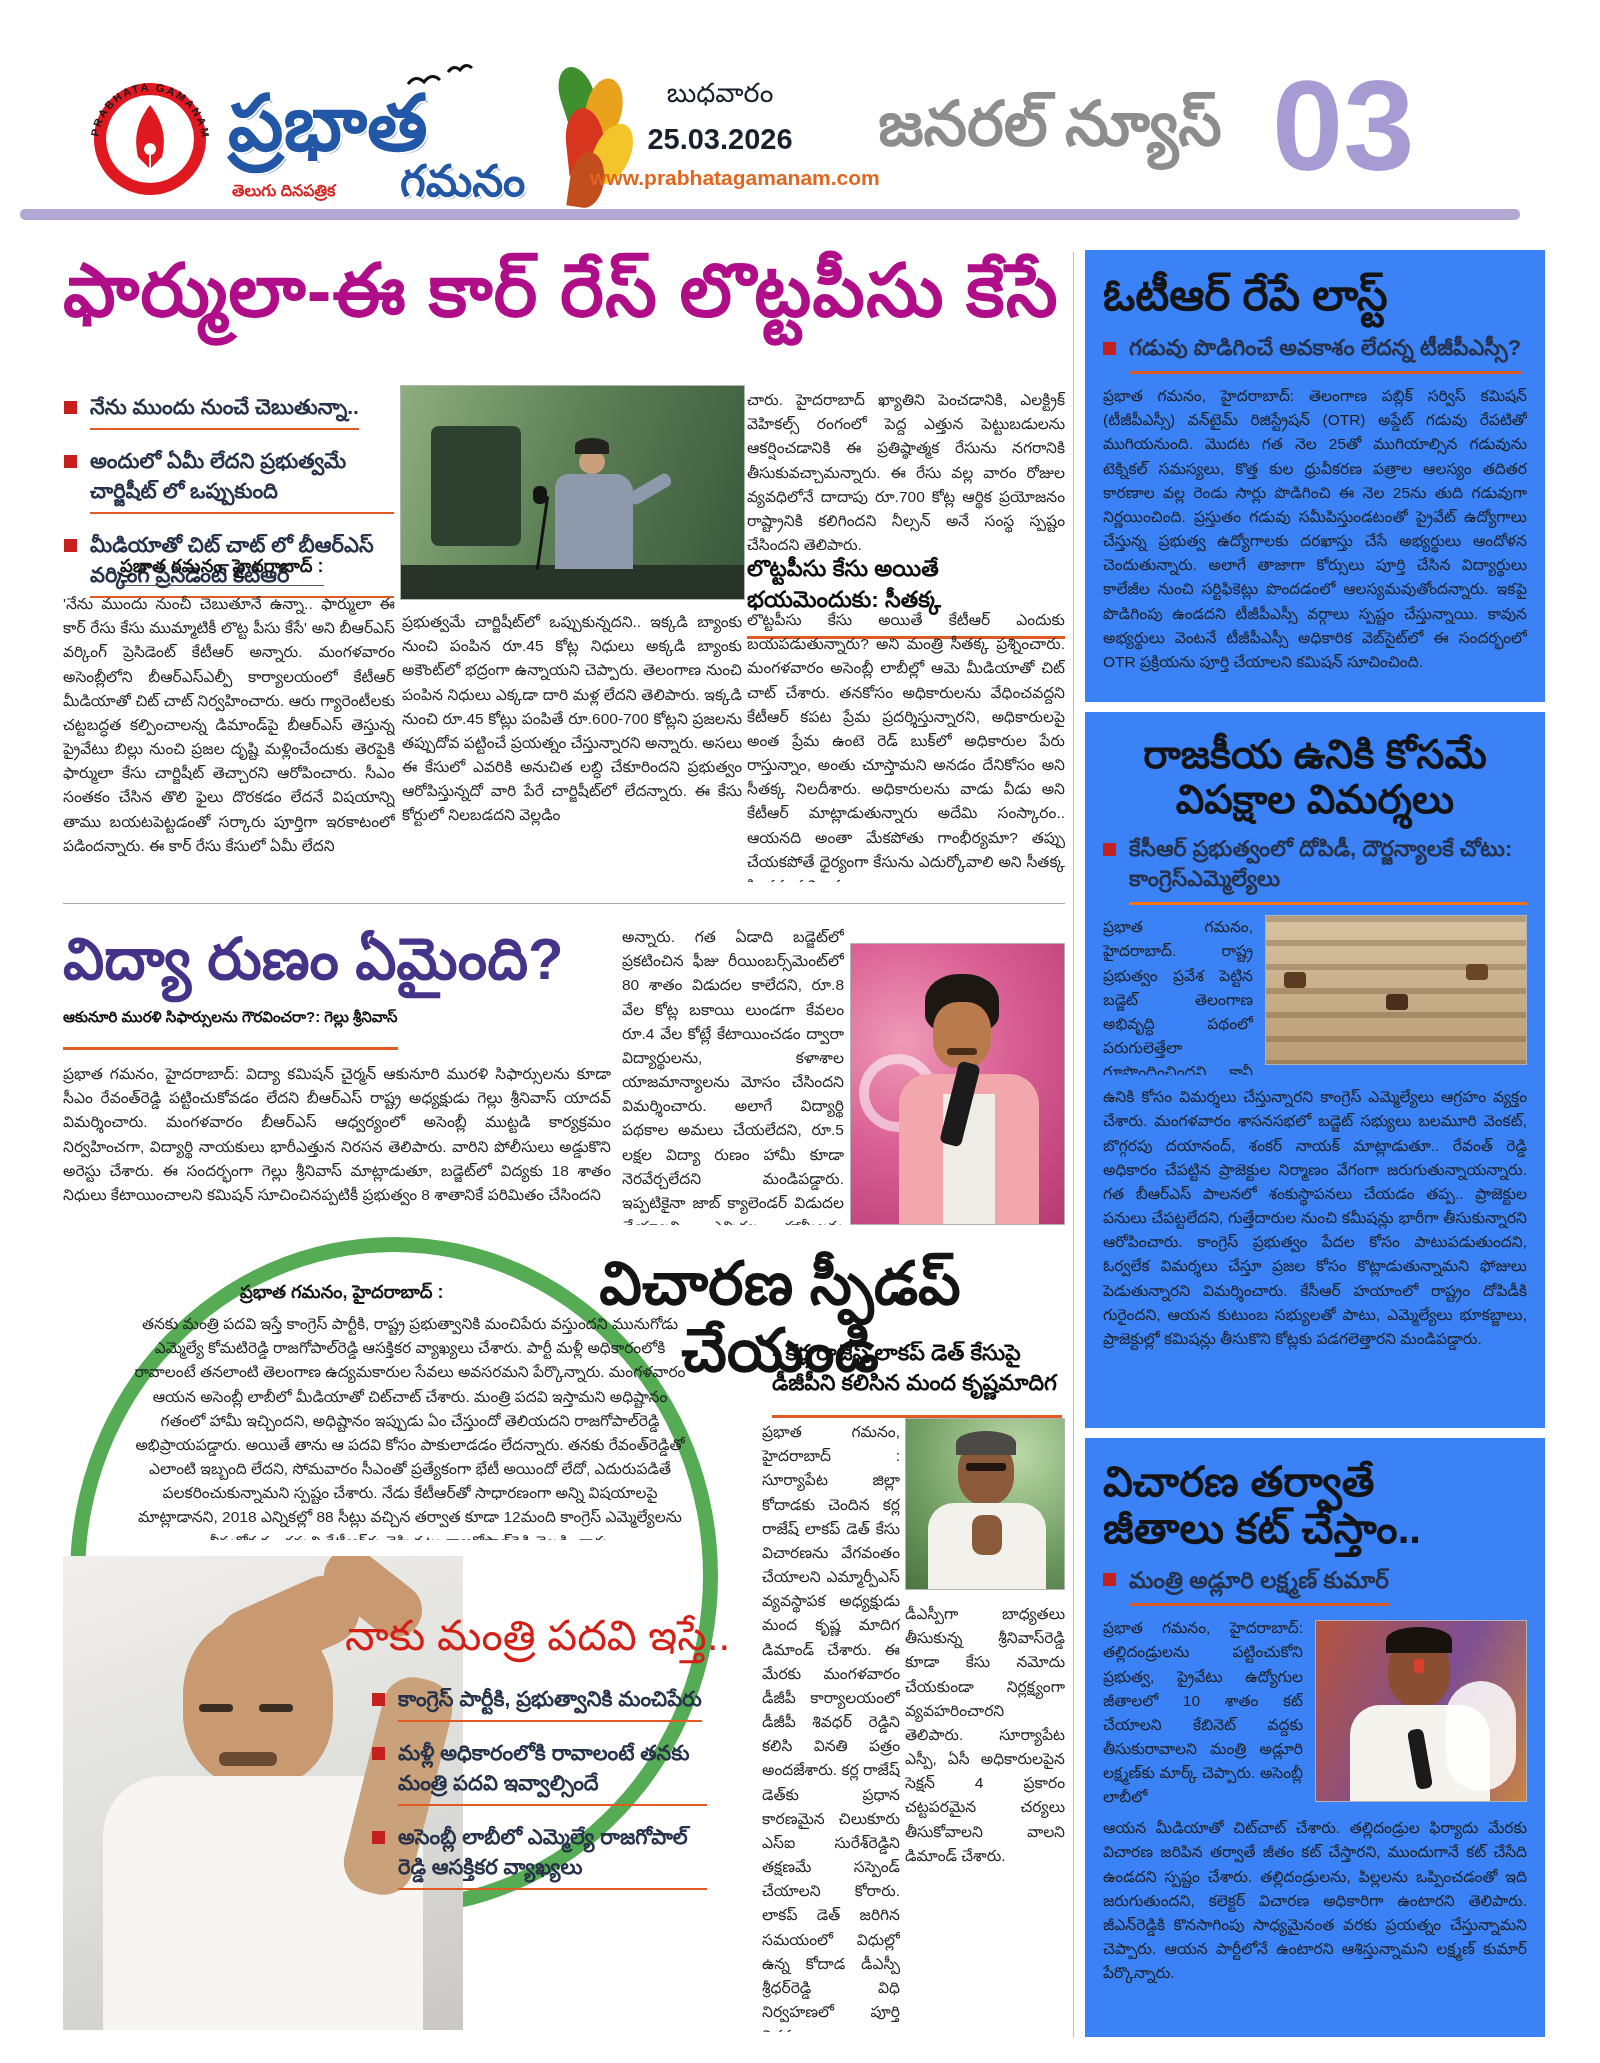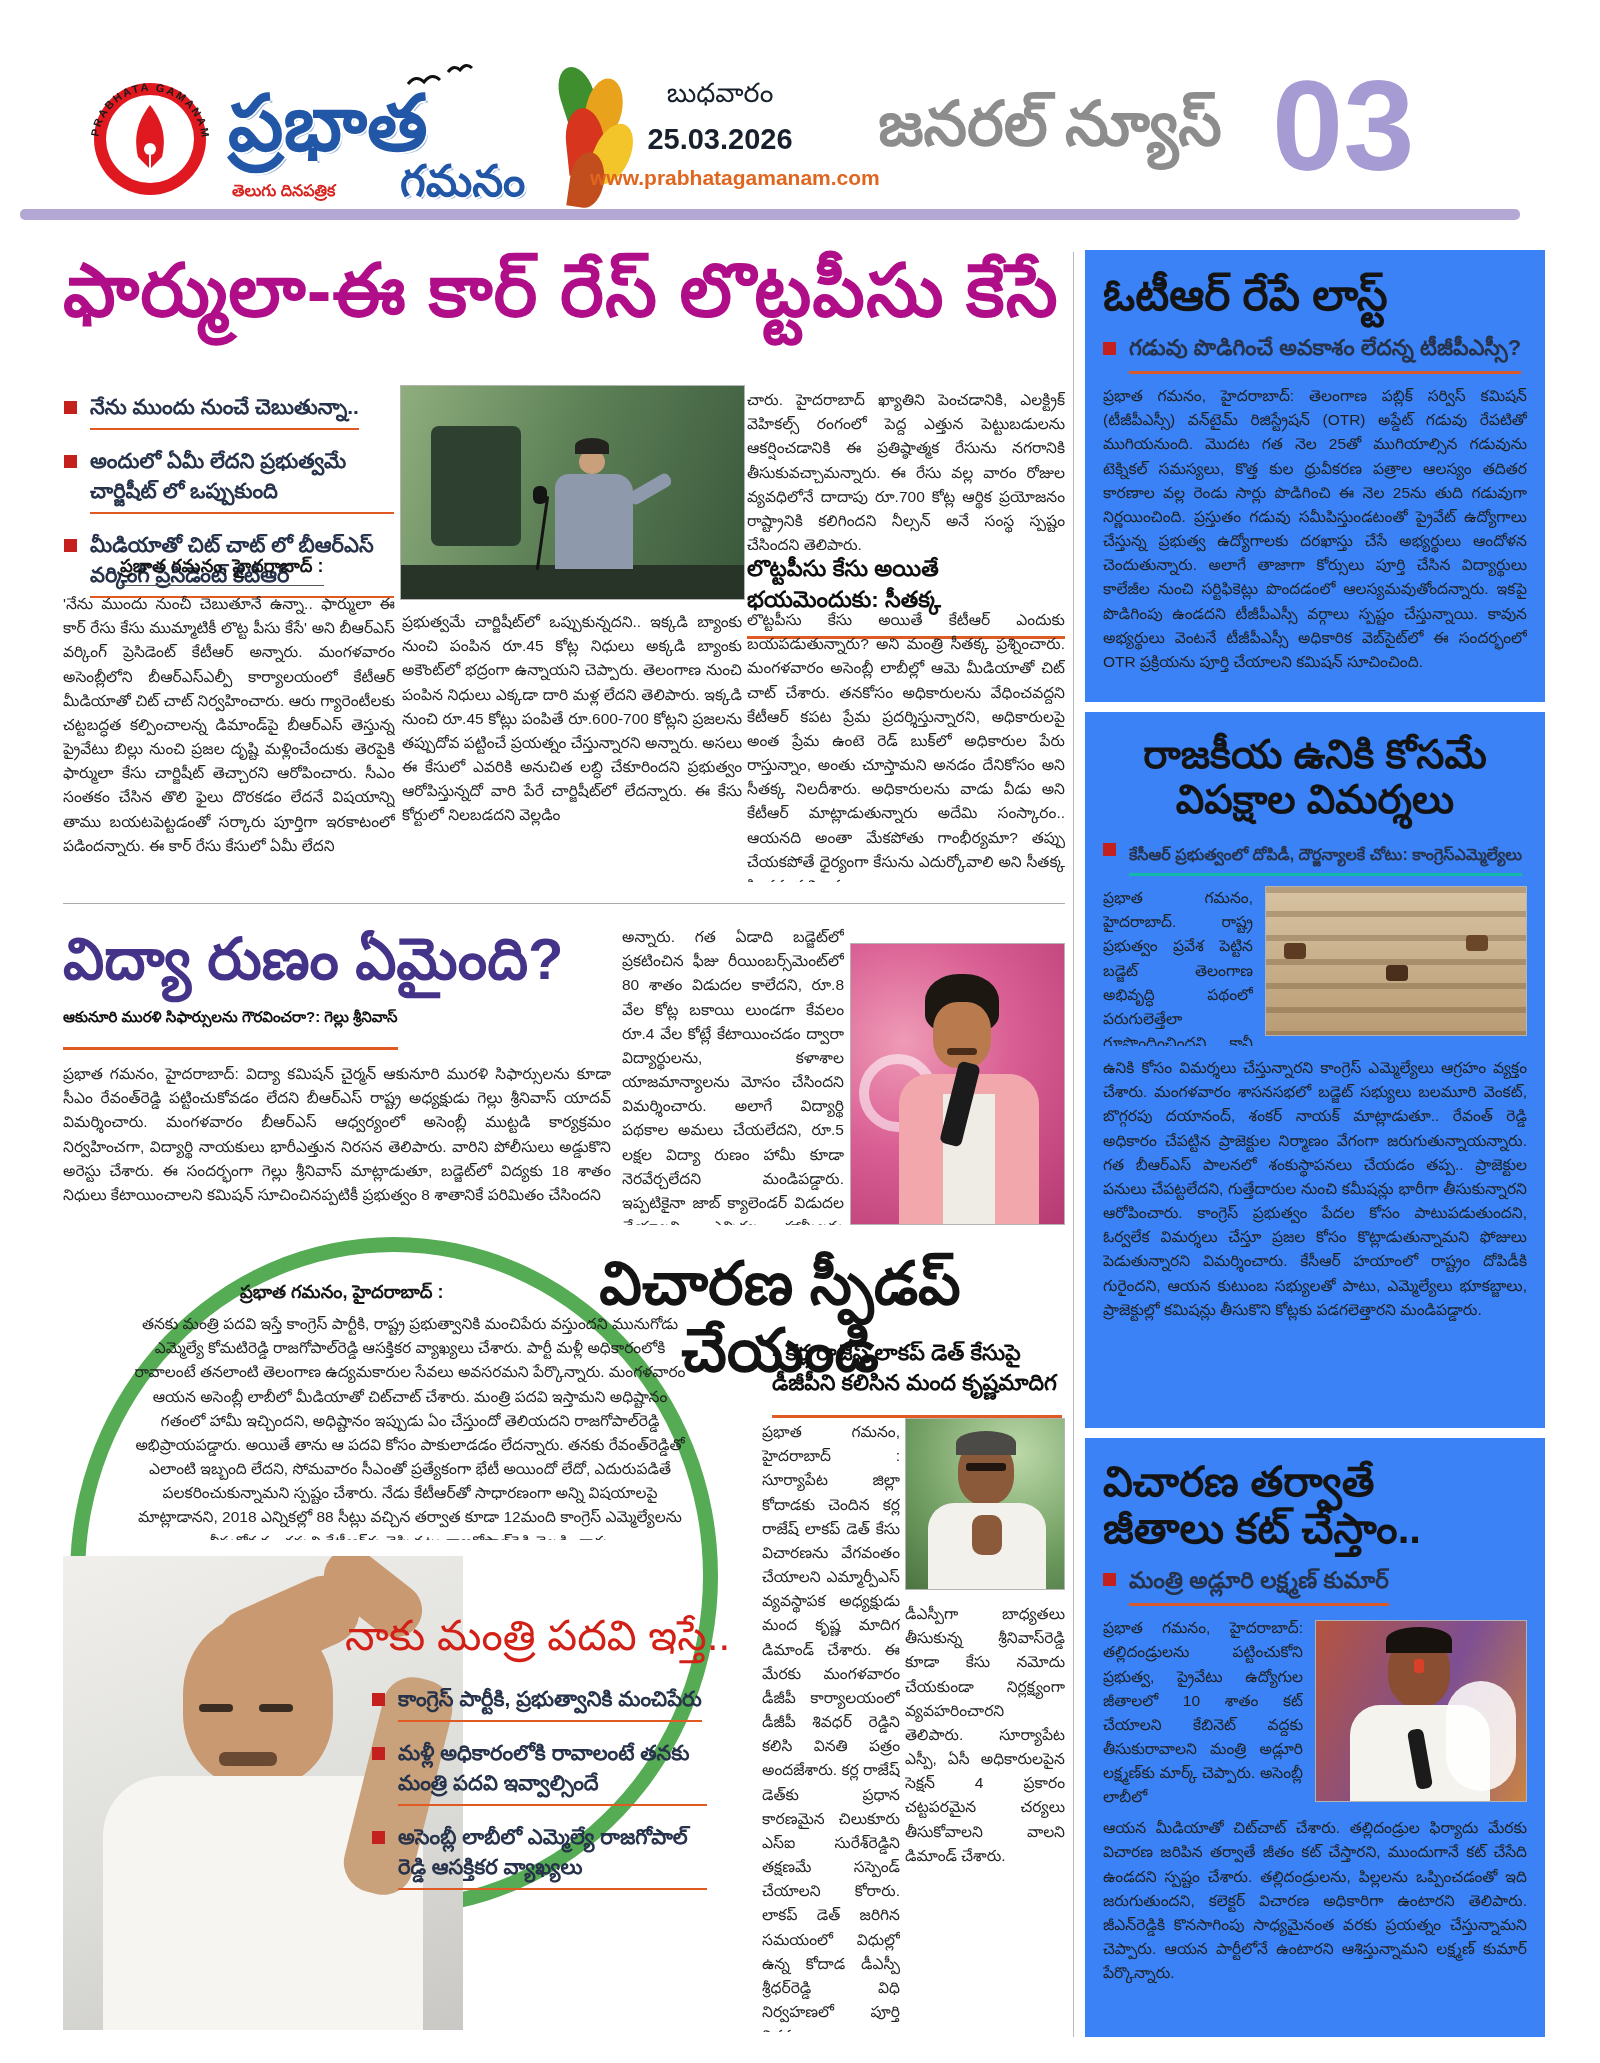--- a/index.html
+++ b/index.html
@@ -182,21 +182,21 @@
       <span class="bullet-text" style="font-size:22px;border-bottom:3px solid #d75b2a;">గడువు పొడిగించే అవకాశం లేదన్న టీజీపీఎస్సీ?</span>
     </div>
     <div class="body-txt" style="height:300px;">ప్రభాత గమనం, హైదరాబాద్: తెలంగాణ పబ్లిక్ సర్విస్ కమిషన్ (టీజీపీఎస్సీ) వన్‌టైమ్ రిజిస్ట్రేషన్ (OTR) అప్డేట్ గడువు రేపటితో ముగియనుంది. మొదట గత నెల 25తో ముగియాల్సిన గడువును టెక్నికల్ సమస్యలు, కొత్త కుల ధ్రువీకరణ పత్రాల ఆలస్యం తదితర కారణాల వల్ల రెండు సార్లు పొడిగించి ఈ నెల 25ను తుది గడువుగా నిర్ణయించింది. ప్రస్తుతం గడువు సమీపిస్తుండటంతో ప్రైవేట్ ఉద్యోగాలు చేస్తున్న ప్రభుత్వ ఉద్యోగాలకు దరఖాస్తు చేసే అభ్యర్థులు ఆందోళన చెందుతున్నారు. అలాగే తాజాగా కోర్సులు పూర్తి చేసిన విద్యార్థులు కాలేజీల నుంచి సర్టిఫికెట్లు పొందడంలో ఆలస్యమవుతోందన్నారు. ఇకపై పొడిగింపు ఉండదని టీజీపీఎస్సీ వర్గాలు స్పష్టం చేస్తున్నాయి. కావున అభ్యర్థులు వెంటనే టీజీపీఎస్సీ అధికారిక వెబ్‌సైట్‌లో ఈ సందర్భంలో OTR ప్రక్రియను పూర్తి చేయాలని కమిషన్ సూచించింది.</div>
   </div>
 
   <div class="sb-box" style="top:712px;height:716px;">
     <div class="h-black" style="font-size:40px;text-align:center;">రాజకీయ ఉనికి కోసమే</div>
     <div class="h-black" style="font-size:40px;text-align:center;">విపక్షాల విమర్శలు</div>
     <div class="bullet-row" style="margin-top:12px;margin-bottom:10px;">
       <span class="bullet-sq"></span>
-      <span class="bullet-text" style="font-size:16px;border-bottom:3px solid #14b8a6;margin-top:10px;">కేసీఆర్ ప్రభుత్వంలో దోపిడీ, దౌర్జన్యాలకే చోటు: కాంగ్రెస్ఎమ్మెల్యేలు</span>
+      <span class="bullet-text" style="font-size:22px;border-bottom:3px solid #f97316;">కేసీఆర్ ప్రభుత్వంలో దోపిడీ, దౌర్జన్యాలకే చోటు: కాంగ్రెస్ఎమ్మెల్యేలు</span>
     </div>
     <div style="position:relative;height:160px;margin-top:8px;">
       <div class="body-txt" style="width:150px;height:160px;">ప్రభాత గమనం, హైదరాబాద్. రాష్ట్ర ప్రభుత్వం ప్రవేశ పెట్టిన బడ్జెట్ తెలంగాణ అభివృద్ధి పథంలో పరుగులెత్తేలా రూపొందించిందని, కానీ విపక్ష సభ్యులు రాజకీయ</div>
 
       <div class="photo" style="right:0;top:0;width:262px;height:150px;background:linear-gradient(180deg,#d7c3a2 0%,#b99c74 100%);">
         <div class="abs" style="left:0;top:0;width:100%;height:100%;background:repeating-linear-gradient(180deg,rgba(90,60,30,.28) 0 6px,transparent 6px 24px);"></div>
         <div class="abs" style="left:18px;top:56px;width:22px;height:16px;background:#5c3b22;border-radius:4px;"></div>
         <div class="abs" style="left:120px;top:78px;width:22px;height:16px;background:#4a2f1c;border-radius:4px;"></div>
         <div class="abs" style="left:200px;top:48px;width:22px;height:16px;background:#6b472a;border-radius:4px;"></div>
       </div>

